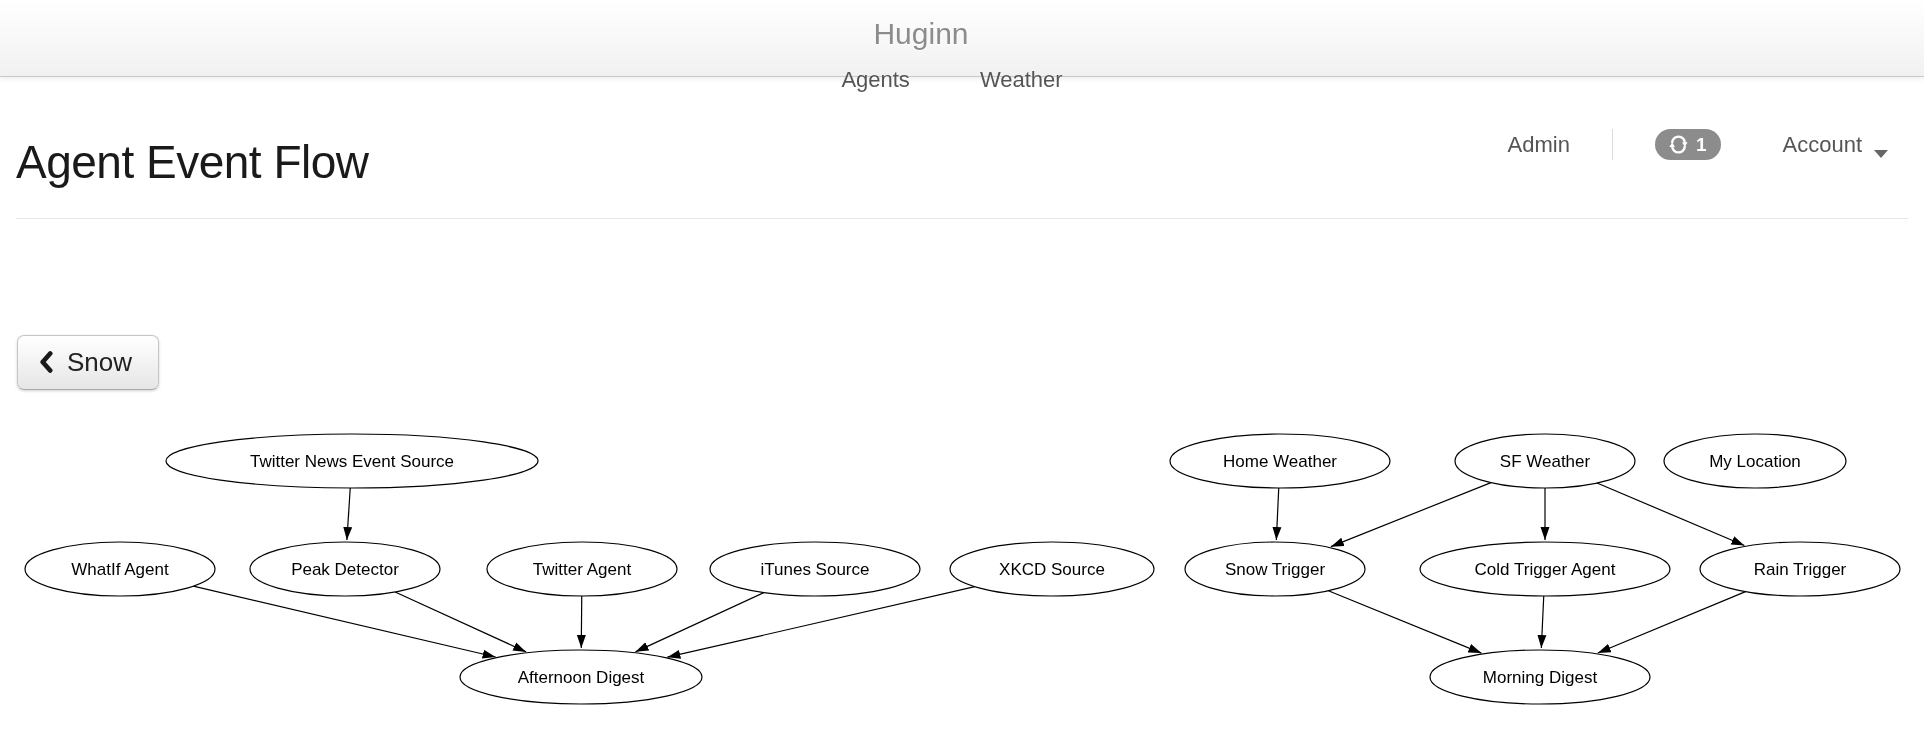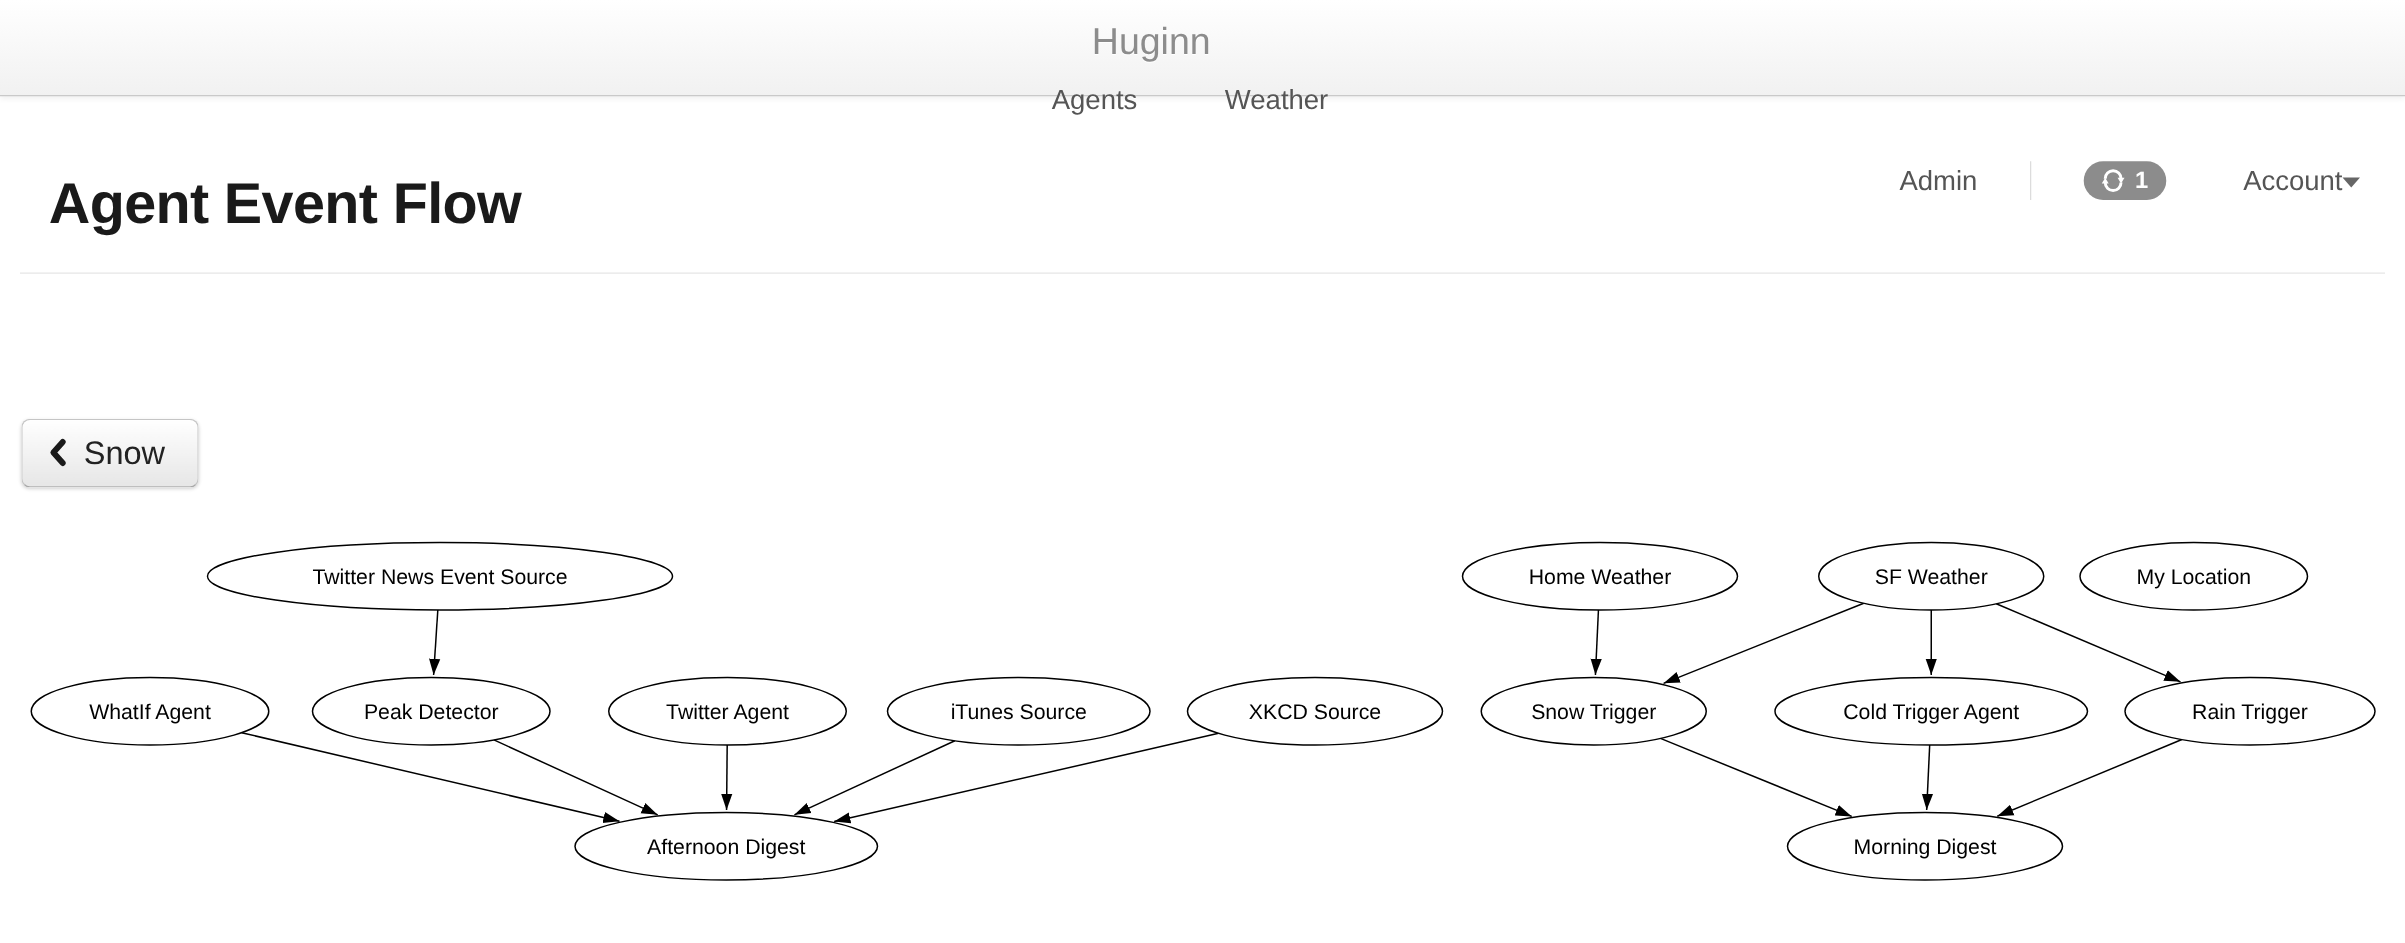--- a/index.html
+++ b/index.html
@@ -30,34 +30,34 @@
     width:1px; height:100%; background:#dcdcdc; box-shadow:1px 0 0 #ffffff;
     margin:0 42px;
   }
   .job-badge {
     display:inline-flex; align-items:center; gap:8px;
     background:#8c8c8c; color:#ffffff; border-radius:16px;
     height:31px; padding:0 14px; text-decoration:none;
     font-size:19px; font-weight:bold; text-shadow:none;
     margin-right:62px;
   }
-  .account { display:inline-flex; align-items:center; 
+  .account { display:inline-flex; align-items:flex-end; gap:12px;
              font-size:22px; color:#555555; text-decoration:none;
              text-shadow:0 1px 0 #ffffff; }
   .caret {
     width:0; height:0; display:inline-block; margin-top:3px;
     border-left:7px solid transparent; border-right:7px solid transparent;
     border-top:8px solid #666666;
   }
 
   
   .container { padding:0 16px; }
   h1.page-title {
-    margin-top:60px; font-size:46px; font-weight:bold; color:#1a1a1a;
-    letter-spacing:-0.5px; line-height:1.1;margin-left:23px;
+    margin-top:60px; font-size:46px; font-weight:normal; color:#1a1a1a;
+    letter-spacing:-0.5px; line-height:1.1;
   }
   hr.title-rule { border:none; border-top:1px solid #e6e6e6; margin-top:30px; }
 
   .btn-back {
     display:inline-flex; align-items:center; gap:14px;
     margin-top:116px; margin-left:1px;
     padding:11px 26px 11px 20px;
     font-size:26px; color:#222222; text-decoration:none;
     background:linear-gradient(to bottom, #ffffff 0%, #e6e6e6 100%);
     border:1px solid #c5c5c5; border-bottom-color:#a8a8a8;

